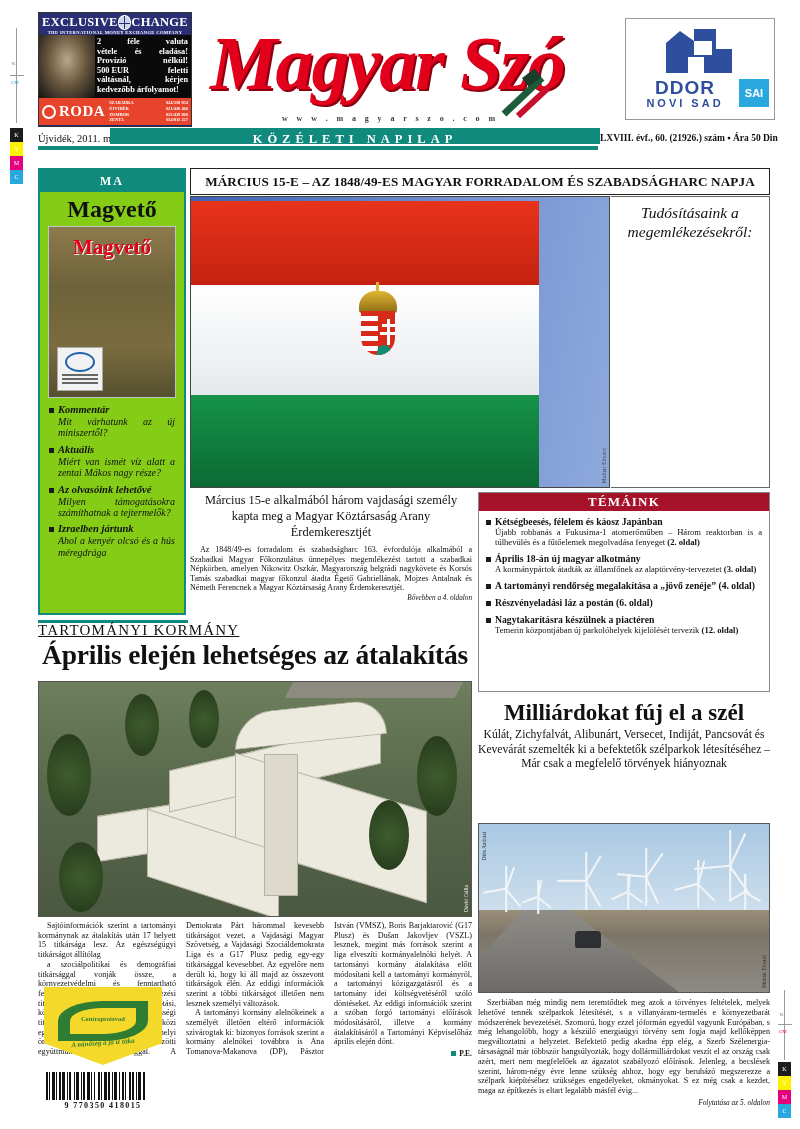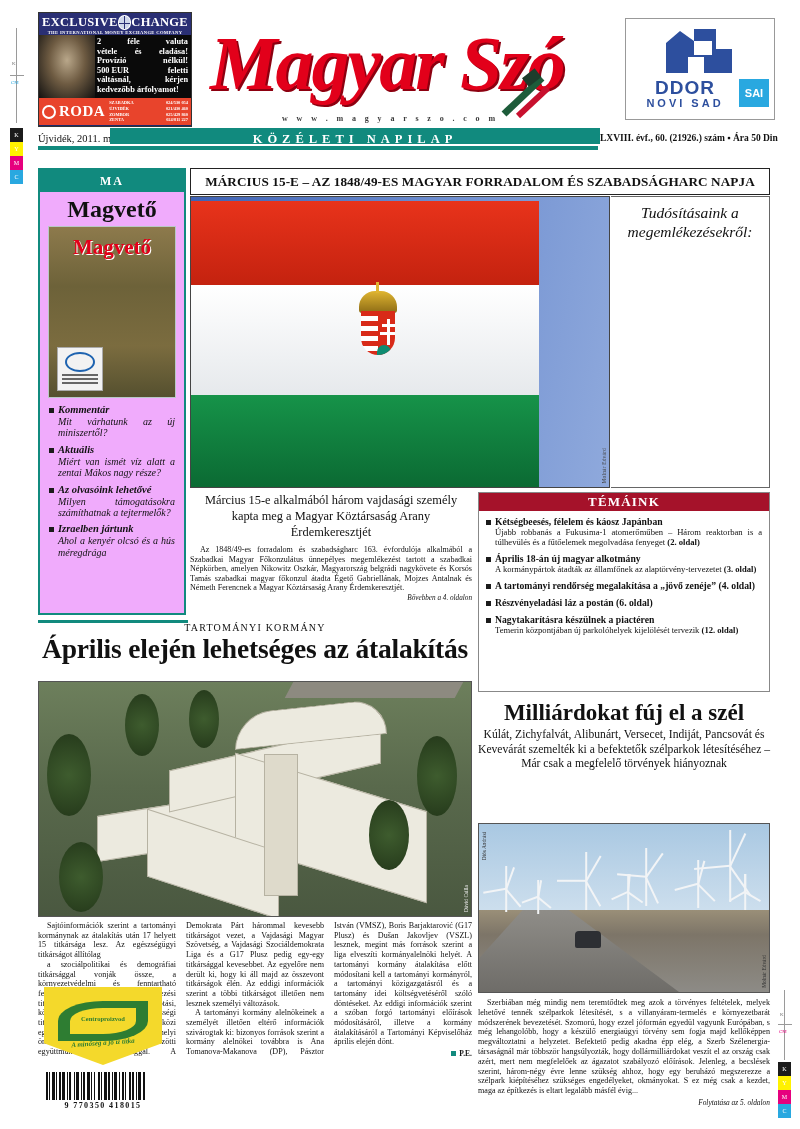--- a/index.html
+++ b/index.html
@@ -59,21 +59,21 @@
      color:#2d4f9e;font-weight:bold;font-size:19px;letter-spacing:1px;font-family:"Liberation Sans",sans-serif;}
   .ddor-sub{position:absolute;left:0;top:78px;width:118px;text-align:center;
      color:#2d4f9e;font-weight:bold;font-size:11px;letter-spacing:3px;font-family:"Liberation Sans",sans-serif;}
   .sai{position:absolute;right:5px;top:60px;width:30px;height:28px;background:#29a8e0;
      color:#fff;font-weight:bold;font-size:11px;text-align:center;line-height:28px;
      font-family:"Liberation Sans",sans-serif;}
   .issue{position:absolute;left:600px;top:133px;font-size:9.5px;font-weight:bold;white-space:nowrap;}
 
   
   .sidebar{position:absolute;left:38px;top:168px;width:148px;height:447px;
-     border:2px solid #118a7e;background:#f0abfc;box-sizing:border-box;}
+     border:2px solid #118a7e;background:#84cc16;box-sizing:border-box;}
   .ma-head{height:22px;background:#118a7e;color:#fff;text-align:center;
      font-weight:bold;font-size:12px;letter-spacing:2px;line-height:22px;}
   .ma-title{text-align:center;font-weight:bold;font-size:24px;margin:4px 0 3px;}
   .ma-cover{margin:0 8px;height:170px;border:1px solid #b9c8c6;position:relative;
      background:linear-gradient(180deg,#8d7a4c 0%,#6d6239 35%,#7b6c3f 70%,#55502f 100%);overflow:hidden;}
   .ma-cover-title{position:absolute;top:8px;left:0;width:100%;text-align:center;
      font-weight:bold;font-size:21px;color:#e2001a;text-shadow:1px 1px 0 #fff;font-style:normal;}
   .ma-cover-badge{position:absolute;left:8px;bottom:6px;width:44px;height:42px;background:#f2f2f2;border:1px solid #aaa;}
   .ma-cover-badge .ring{margin:4px auto 0;width:26px;height:16px;border:2px solid #1e63b0;border-radius:50%;}
   .ma-cover-badge .ln{margin:2px 4px 0;height:2px;background:#666;}
@@ -134,21 +134,21 @@
   .temaink-head{height:18px;background:#a5122a;color:#fff;text-align:center;
      font-weight:bold;font-size:13px;letter-spacing:1.2px;line-height:18px;}
   .temaink-body{padding:5px 7px 0;}
   .tem-item{margin-bottom:6px;}
   .tem-item h5{margin:0;font-size:9.7px;font-weight:bold;display:flex;align-items:baseline;}
   .tem-item p{margin:0 0 0 9px;font-size:8.6px;line-height:10px;text-align:justify;}
   .tem-item p b{font-weight:bold;}
 
   
   .aprilis{position:absolute;left:38px;top:622px;width:434px;}
-  .kicker{text-align:center;font-size:10px;letter-spacing:1.2px;font-weight:normal;margin:0;}
+  .kicker{text-align:left;font-size:15px;letter-spacing:1.2px;font-weight:normal;margin:0;text-decoration:underline;}
   .aprilis h2{margin:0;text-align:center;font-size:27.5px;font-weight:bold;letter-spacing:-.2px;}
   .rule-left{position:absolute;left:38px;top:620px;width:150px;height:3px;background:#118a7e;}
   .bldg{position:absolute;left:38px;top:681px;width:434px;height:236px;
      border:1px solid #555;box-sizing:border-box;overflow:hidden;
      background:linear-gradient(180deg,#6d7f5c 0%,#59694c 45%,#4a5840 100%);}
   .bldg .roof{position:absolute;background:#eceadf;border:1px solid #b6b2a2;}
   .bldg .tree{position:absolute;background:radial-gradient(circle,#3e5c2e 0%,#24381a 100%);border-radius:50%;}
   .bldg .rd{position:absolute;background:#8d8a80;}
   .bldg-credit{position:absolute;right:2px;bottom:4px;font-size:5.4px;color:#eee;
      writing-mode:vertical-rl;transform:rotate(180deg);}

